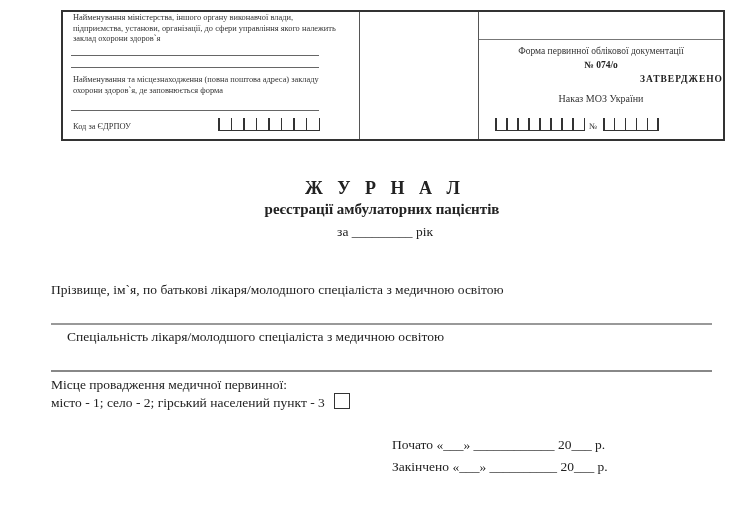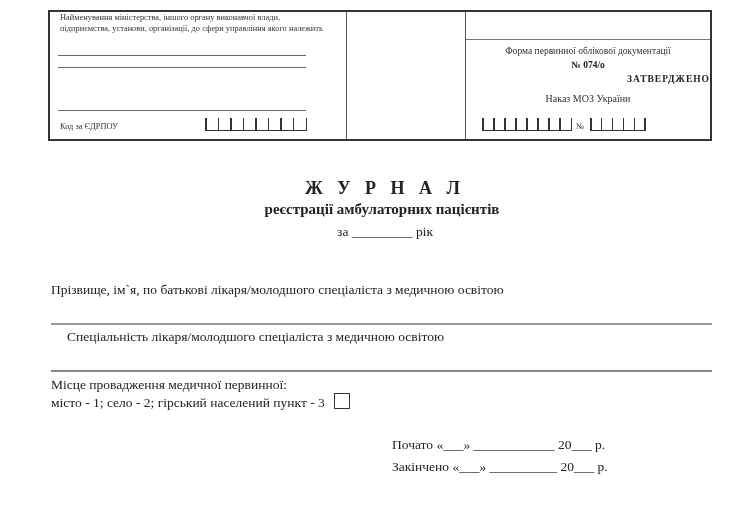--- a/index.html
+++ b/index.html
@@ -1,19 +1,19 @@
 <!DOCTYPE html>
 <html><head>
 <meta charset="utf-8">
 <style>
   html, body { margin:0; padding:0; background:#ffffff; }
   body { width:750px; height:530px; position:relative; overflow:hidden;
          font-family:"Liberation Serif", "DejaVu Serif", serif; color:#222; }
   .abs { position:absolute; }
-  .header-box { left:48px; top:10px; width:660px; height:127px; border:2px solid #333; box-sizing:content-box; }
+  .header-box { left:61px; top:10px; width:660px; height:127px; border:2px solid #333; box-sizing:content-box; }
   .vdiv { position:absolute; top:0; bottom:0; width:1px; background:#555; }
   .small { font-size:8.4px; line-height:10.5px; color:#333; }
   .rule { position:absolute; height:1px; background:#666; }
   .cells { position:absolute; display:flex; align-items:flex-end; height:12px; border-bottom:1.5px solid #333; }
   .cells span { width:1.5px; height:12px; background:#333; display:block; }
   .right-title { font-size:10px; letter-spacing:1.5px; text-align:center; color:#222; }
   .center { text-align:center; }
   .title { font-size:18px; font-weight:bold; letter-spacing:5px; }
   .subtitle { font-size:15px; font-weight:bold; }
   .body-text { font-size:13.5px; color:#222; }
@@ -22,24 +22,29 @@
 </head>
 <body>
 
 <div class="abs header-box">
   <div class="vdiv" style="left:296px;"></div>
   <div class="vdiv" style="left:415px;"></div>
 
   <div class="abs small" style="left:10px; top:1px; width:285px;">
     <div>Найменування міністерства, іншого органу виконавчої влади,</div>
     <div>підприємства, установи, організації, до сфери управління якого належить</div>
+    <div>заклад охорони здоров`я</div>
   </div>
   <div class="rule" style="left:8px; top:43px; width:248px;"></div>
   <div class="rule" style="left:8px; top:55px; width:248px;"></div>
 
+  <div class="abs small" style="left:10px; top:63px; width:285px;">
+    <div>Найменування та місцезнаходження (повна поштова адреса) закладу</div>
+    <div>охорони здоров`я, де заповнюється форма</div>
+  </div>
   <div class="rule" style="left:8px; top:98px; width:248px;"></div>
 
   <div class="abs small" style="left:10px; top:110px;text-align:center;">Код за ЄДРПОУ</div>
   <div class="cells" style="left:155px; top:106px; width:102px; justify-content:space-between;">
     <span></span>
       <span></span>
       <span></span>
       <span></span>
       <span></span>
       <span></span>

